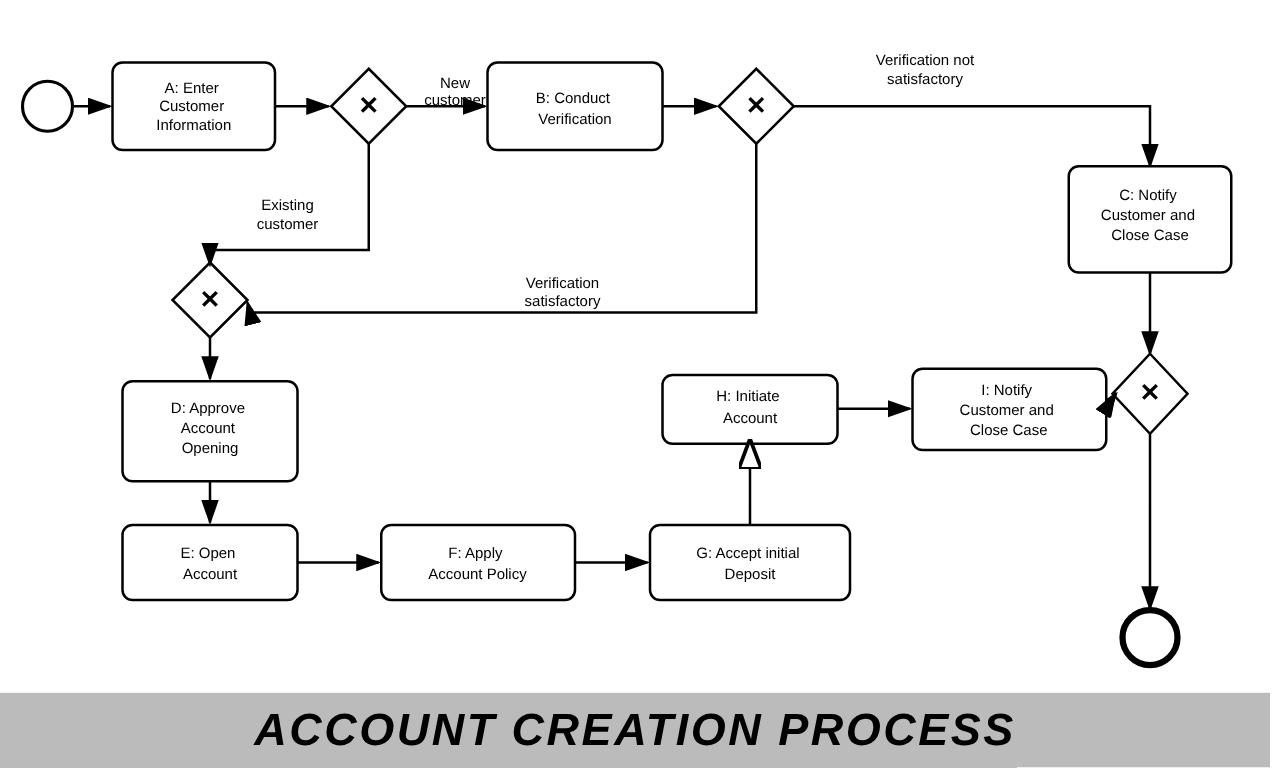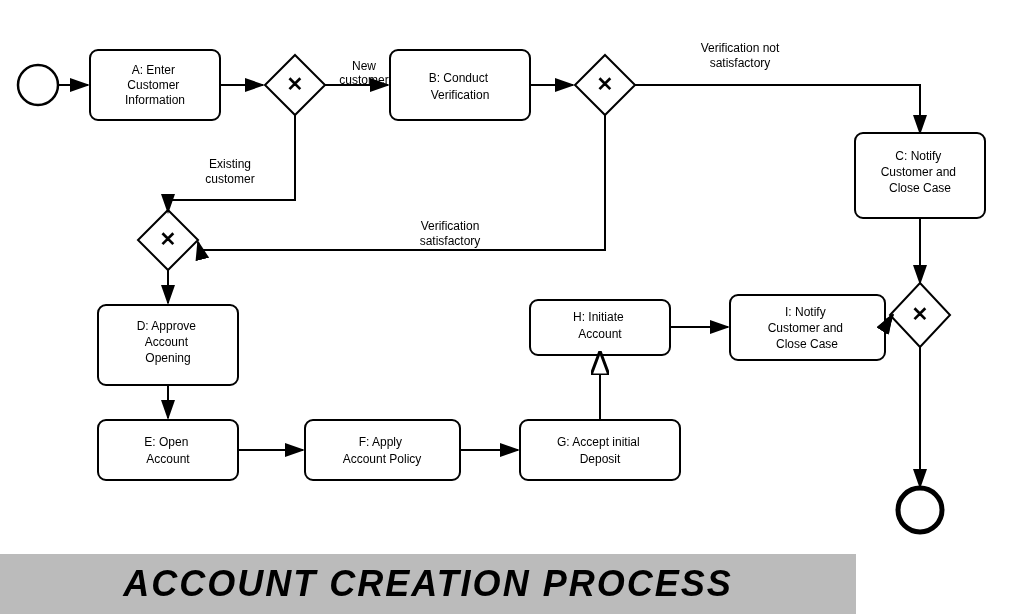--- a/index.html
+++ b/index.html
@@ -13,21 +13,21 @@
     }
 
     #diagram-area {
       width: 1024px;
       height: 554px;
       background: #fff;
       position: relative;
     }
 
     #footer {
-      width: 856px;
+      width: 1016px;
       height: 60px;
       background: #bbb;
       display: flex;
       align-items: center;
       justify-content: center;
     }
 
     #footer-title {
       font-size: 36px;
       font-weight: 900;

